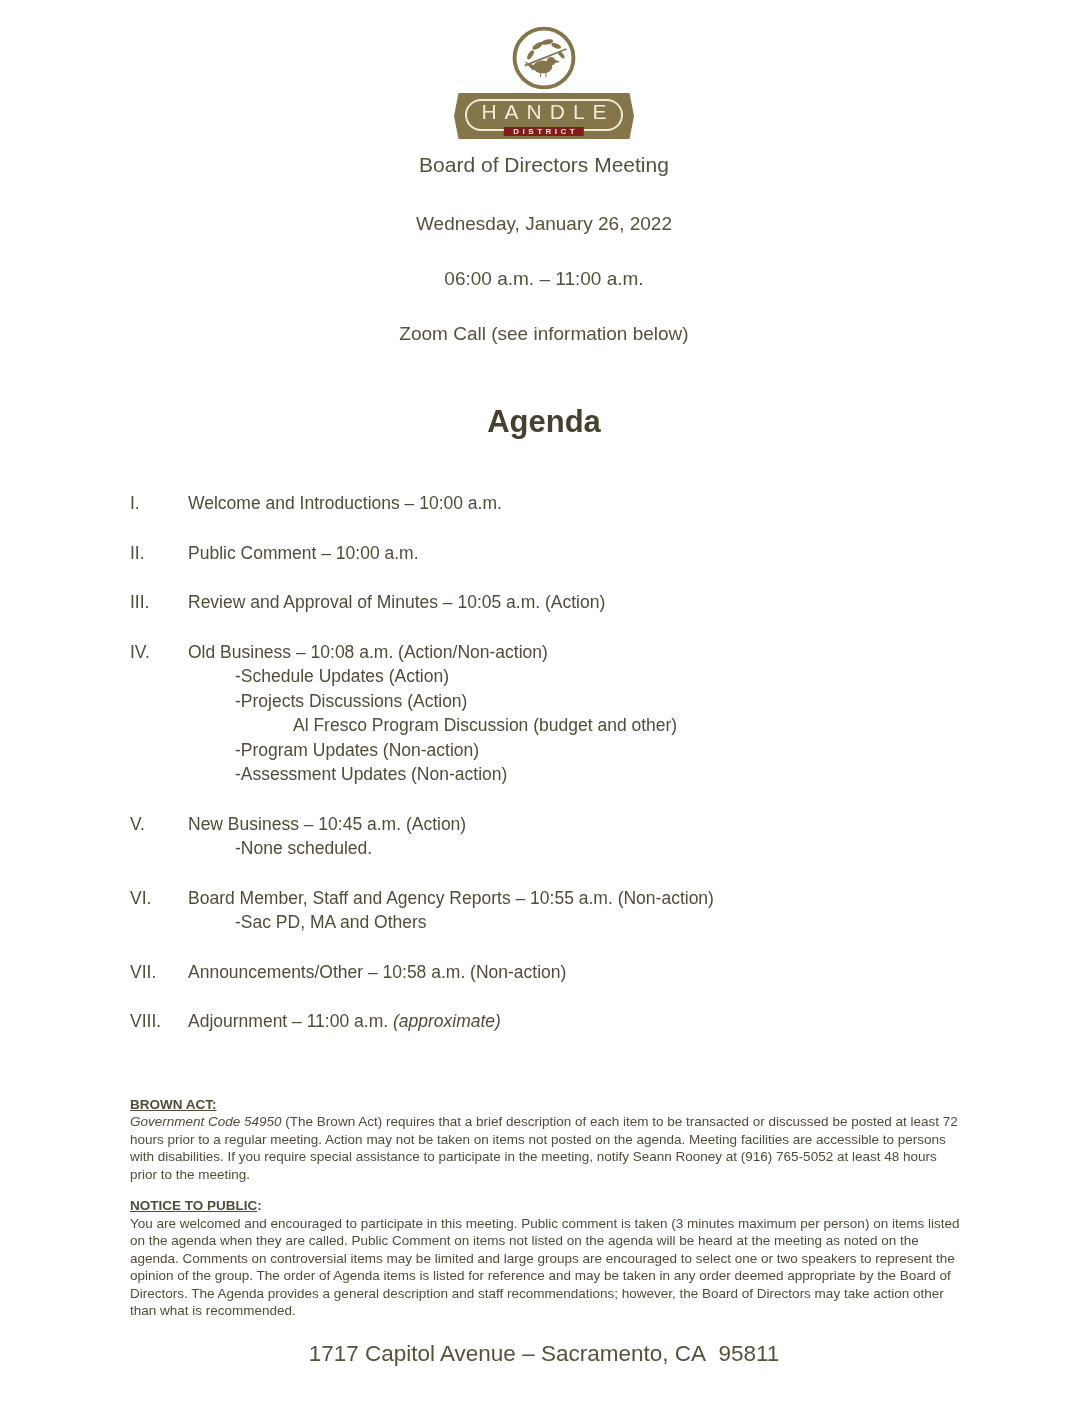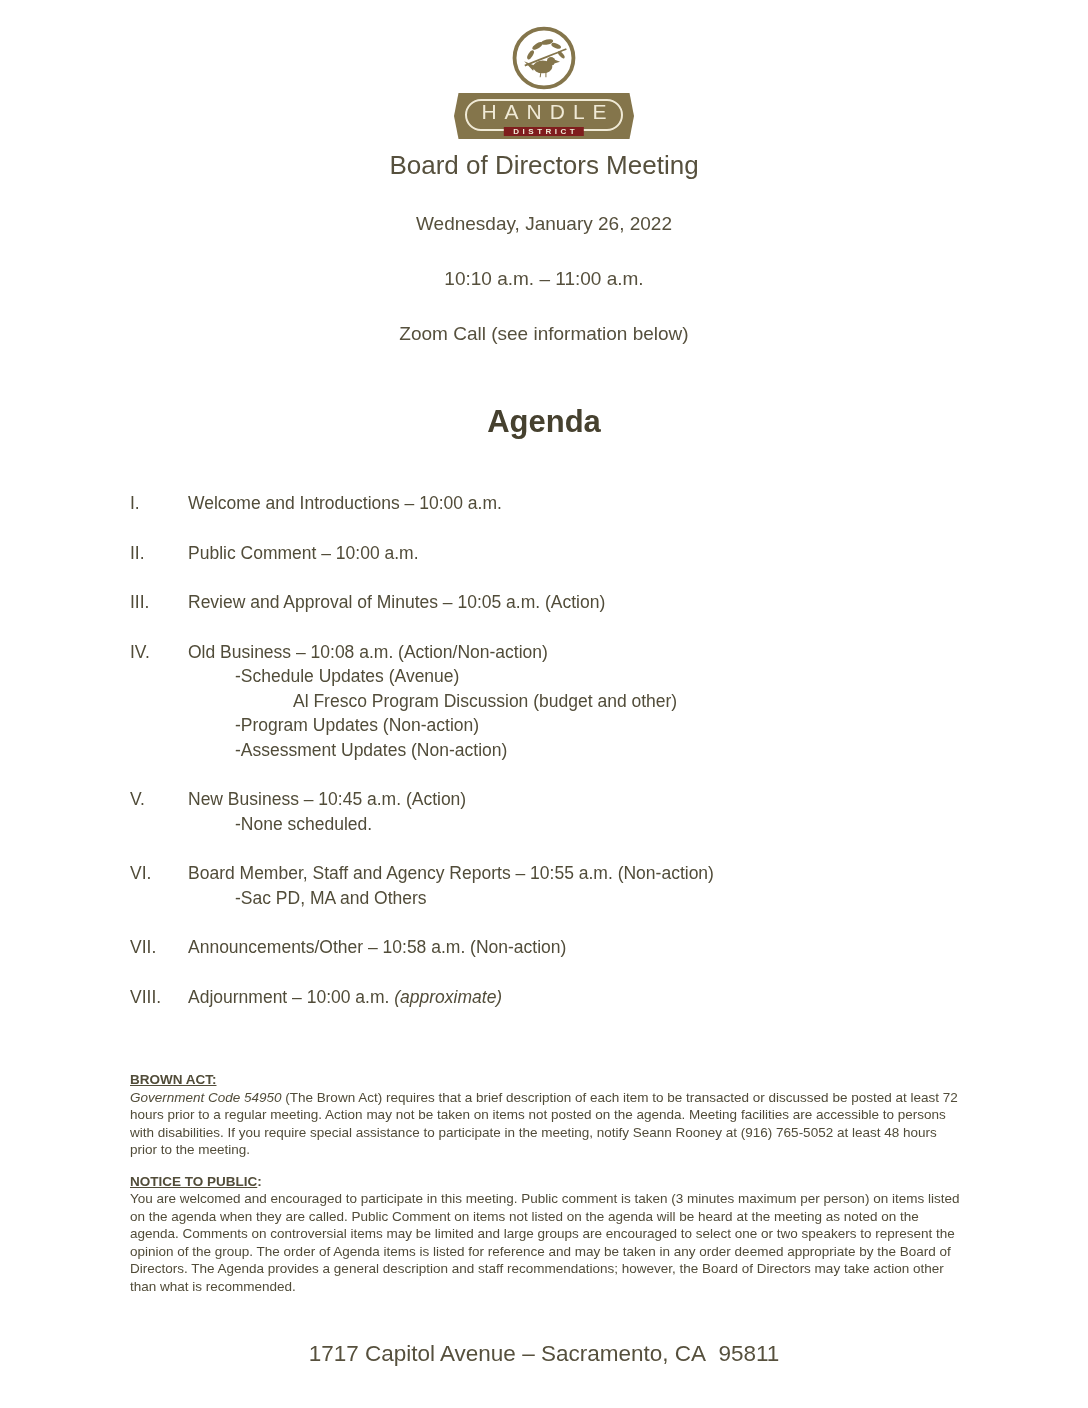--- a/index.html
+++ b/index.html
@@ -33,21 +33,21 @@
     letter-spacing: 8px; text-indent: 8px;
   }
   .banner-sub {
     position: absolute; bottom: 3px; left: 50%; transform: translateX(-50%);
     background: #7f1d1d; padding: 0 6px;
     color: #F0EAD6; font-size: 8px; font-weight: bold;
     letter-spacing: 3.5px; text-indent: 3.5px; white-space: nowrap;
   }
   .title {
     margin: 9px 0 0 0; font-weight: normal;
-    font-size: 26px; line-height: 34px; color: #56503D;
+    font-size: 21px; line-height: 34px; color: #56503D;
   }
   .subline { font-size: 19px; line-height: 27px; color: #56503D; margin-top: 28px; }
 
   
   .agenda-heading {
     margin: 57px 0 0 0; text-align: center;
     font-size: 31px; font-weight: bold; color: #46412F;
   }
   .agenda-list { margin-top: 51px; padding-left: 130px; font-size: 17.5px; }
   .agenda-block { margin-bottom: 25px; }
@@ -91,21 +91,21 @@
       <polygon points="66,52.5 75,56 66,58.5" fill="#84754B"></polygon>
       <path d="M45 73 L44 80 M53 73 L53 80" stroke="#84754B" stroke-width="1.6" fill="none"></path>
     </svg>
     <div class="banner">
       <div class="banner-outline"></div>
       <div class="banner-name">HANDLE</div>
       <div class="banner-sub">DISTRICT</div>
     </div>
     <h1 class="title">Board of Directors Meeting</h1>
     <div class="subline">Wednesday, January 26, 2022</div>
-    <div class="subline">10:10 a.m. – 11:00 a.m.</div>
+    <div class="subline">06:00 a.m. – 11:00 a.m.</div>
     <div class="subline">Zoom Call (see information below)</div>
   </header>
 
   <h2 class="agenda-heading">Agenda</h2>
 
   <section class="agenda-list">
 
     <div class="agenda-block">
       <div class="agenda-row">
         <span class="numeral">I.</span>
@@ -125,21 +125,22 @@
         <span class="numeral">III.</span>
         <span class="item-text">Review and Approval of Minutes – 10:05 a.m. (Action)</span>
       </div>
     </div>
 
     <div class="agenda-block">
       <div class="agenda-row">
         <span class="numeral">IV.</span>
         <span class="item-text">Old Business – 10:08 a.m. (Action/Non-action)</span>
       </div>
-      <div class="agenda-sub">-Schedule Updates (Avenue)</div>
+      <div class="agenda-sub">-Schedule Updates (Action)</div>
+      <div class="agenda-sub">-Projects Discussions (Action)</div>
       <div class="agenda-sub deep">Al Fresco Program Discussion (budget and other)</div>
       <div class="agenda-sub">-Program Updates (Non-action)</div>
       <div class="agenda-sub">-Assessment Updates (Non-action)</div>
     </div>
 
     <div class="agenda-block">
       <div class="agenda-row">
         <span class="numeral">V.</span>
         <span class="item-text">New Business – 10:45 a.m. (Action)</span>
       </div>
@@ -157,21 +158,21 @@
     <div class="agenda-block">
       <div class="agenda-row">
         <span class="numeral">VII.</span>
         <span class="item-text">Announcements/Other – 10:58 a.m. (Non-action)</span>
       </div>
     </div>
 
     <div class="agenda-block">
       <div class="agenda-row">
         <span class="numeral">VIII.</span>
-        <span class="item-text"><span>Adjournment – 10:00 a.m. </span><span class="italic">(approximate)</span></span>
+        <span class="item-text"><span>Adjournment – 11:00 a.m. </span><span class="italic">(approximate)</span></span>
       </div>
     </div>
 
   </section>
 
   <section class="notices">
     <div class="notice">
       <div class="notice-heading"><span class="u">BROWN ACT:</span></div>
       <p class="notice-body"><span class="italic">Government Code 54950</span><span> (The Brown Act) requires that a brief description of each item to be transacted or discussed be posted at least 72 hours prior to a regular meeting.  Action may not be taken on items not posted on the agenda.  Meeting facilities are accessible to persons with disabilities.  If you require special assistance to participate in the meeting, notify Seann Rooney at (916) 765-5052 at least 48 hours prior to the meeting.</span></p>
     </div>

